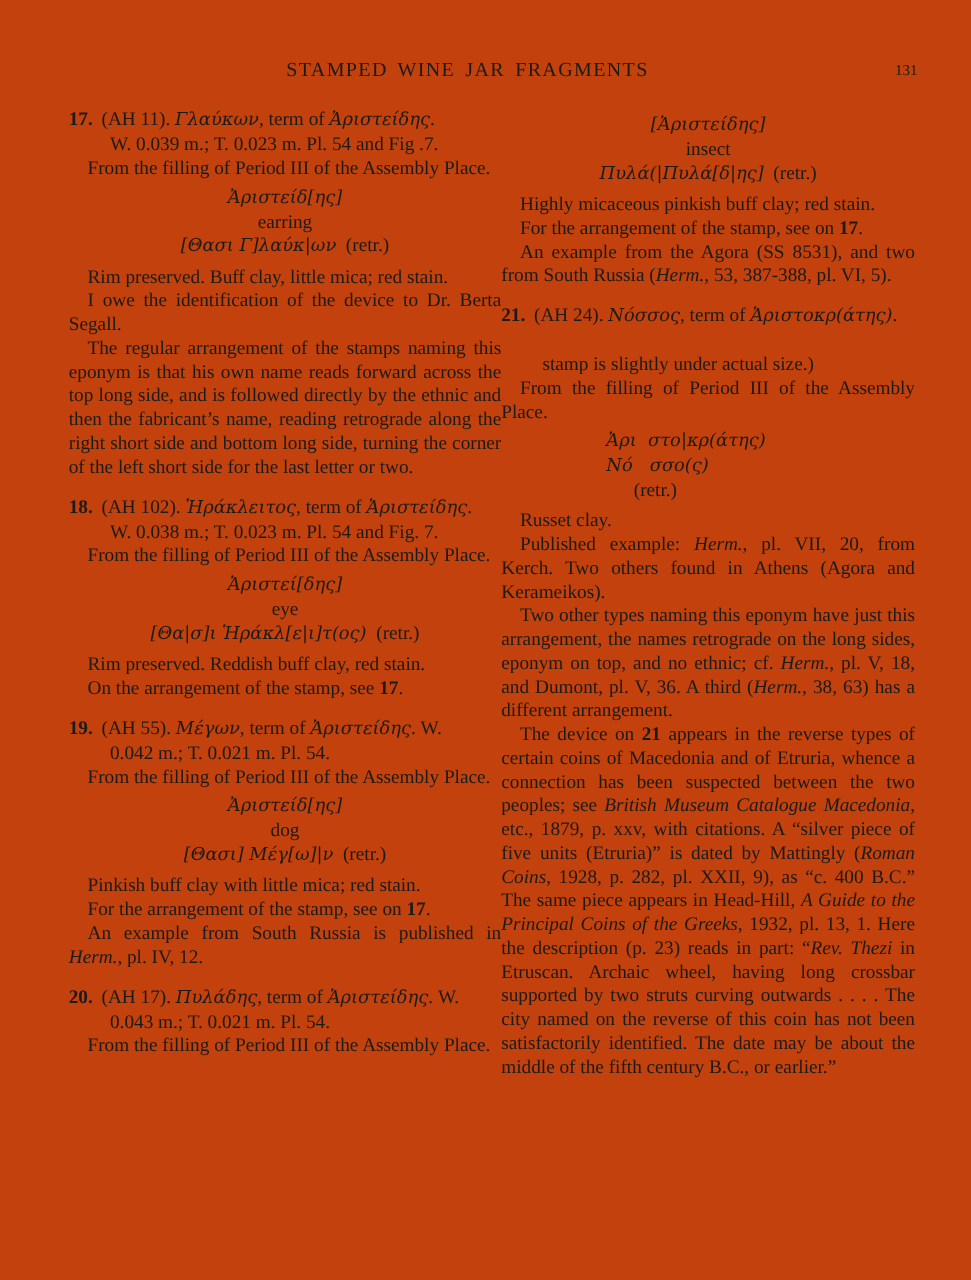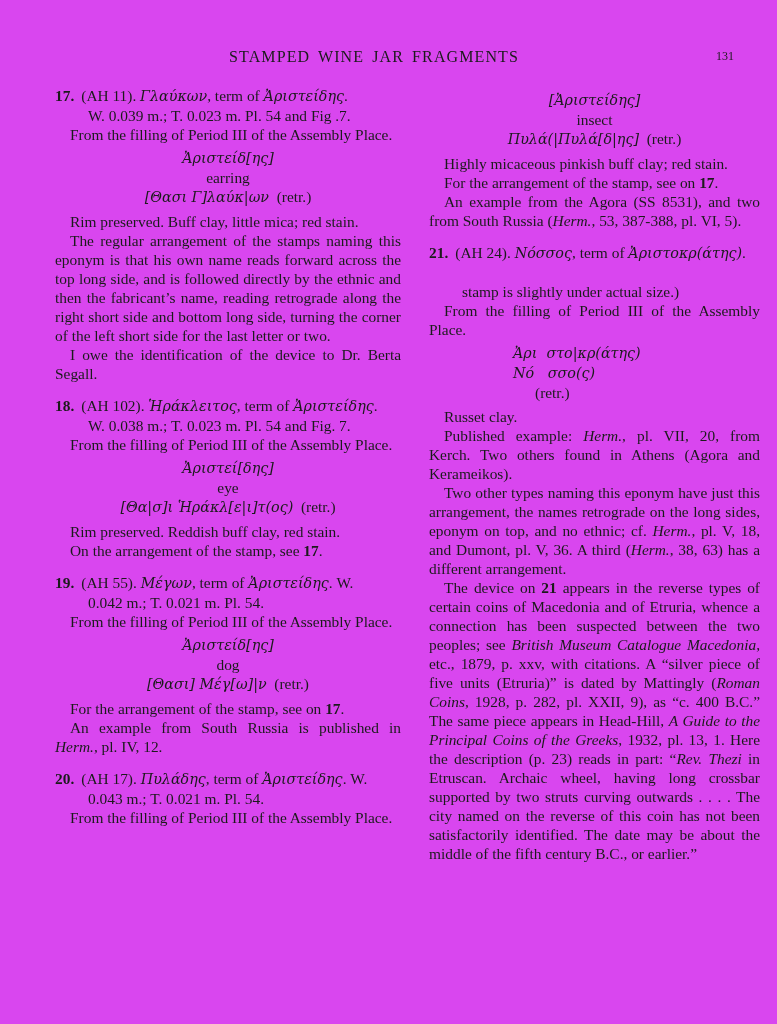--- a/index.html
+++ b/index.html
@@ -6,42 +6,42 @@
   body{
     width:777px;height:1024px;
     background:#ffffff;
     font-family:"Liberation Serif","DejaVu Serif",serif;
     color:#1b1b1b;
     -webkit-font-smoothing:antialiased;
   }
   .page{
     position:relative;
     width:777px;height:1024px;
-    background:#d946ef;
+    background:#c2410c;
     overflow:hidden;
     font-size:15.4px;
     line-height:19px;
   }
   
   .running-head{
     position:absolute;top:47px;left:0;right:0;height:22px;
   }
   .running-title{
     position:absolute;left:374px;transform:translateX(-50%);
     font-size:16px;letter-spacing:1.1px;word-spacing:3px;
     white-space:nowrap;
   }
   .running-pageno{
     position:absolute;right:43px;top:0;
     font-size:12px;
   }
   
   .columns{
     position:absolute;top:86px;left:55px;
-    display:flex;gap:28px;
+    display:flex;gap:0;
   }
   .col{width:346px;}
   .col.right{width:331px;}
   p{margin:0;text-indent:15px;text-align:justify;}
   .entry{margin-top:0;}
   .entry + .entry{margin-top:13px;}
   .entry-head{
     margin:0;
     padding-left:33px;text-indent:-33px;
     text-align:left;
@@ -83,22 +83,22 @@
 
       <div class="entry">
         <p class="entry-head"><span class="num">17.</span><span><span>(AH 11).  </span><span class="seg-g">Γλαύκων</span><span>, term of </span><span class="seg-g">Ἀριστείδης</span><span>.</span><br><span>W. 0.039 m.; T. 0.023 m.  Pl. 54 and Fig .7.</span></span></p>
         <p>From the filling of Period III of the Assembly Place.</p>
         <div class="stamp">
           <div><span class="seg-g">Ἀριστείδ[ης]</span></div>
           <div>earring</div>
           <div><span class="seg-g">[Θασι Γ]λαύκ|ων</span><span>&nbsp; (retr.)</span></div>
         </div>
         <p>Rim preserved.  Buff clay, little mica; red stain.</p>
+        <p>I owe the identification of the device to Dr. Berta Segall.</p>
         <p>The regular arrangement of the stamps naming this eponym is that his own name reads forward across the top long side, and is followed directly by the ethnic and then the fabricant’s name, reading retrograde along the right short side and bottom long side, turning the corner of the left short side for the last letter or two.</p>
-        <p>I owe the identification of the device to Dr. Berta Segall.</p>
       </div>
 
       <div class="entry">
         <p class="entry-head"><span class="num">18.</span><span><span>(AH 102).  </span><span class="seg-g">Ἡράκλειτος</span><span>, term of </span><span class="seg-g">Ἀριστείδης</span><span>.</span><br><span>W. 0.038 m.; T. 0.023 m.  Pl. 54 and Fig. 7.</span></span></p>
         <p>From the filling of Period III of the Assembly Place.</p>
         <div class="stamp">
           <div><span class="seg-g">Ἀριστεί[δης]</span></div>
           <div>eye</div>
           <div><span class="seg-g">[Θα|σ]ι Ἡράκλ[ε|ι]τ(ος)</span><span>&nbsp; (retr.)</span></div>
         </div>
@@ -107,20 +107,21 @@
       </div>
 
       <div class="entry">
         <p class="entry-head"><span class="num">19.</span><span><span>(AH 55).  </span><span class="seg-g">Μέγων</span><span>, term of </span><span class="seg-g">Ἀριστείδης</span><span>.  W.</span><br><span>0.042 m.; T. 0.021 m.  Pl. 54.</span></span></p>
         <p>From the filling of Period III of the Assembly Place.</p>
         <div class="stamp">
           <div><span class="seg-g">Ἀριστείδ[ης]</span></div>
           <div>dog</div>
           <div><span class="seg-g">[Θασι] Μέγ[ω]|ν</span><span>&nbsp; (retr.)</span></div>
         </div>
+        <p>Pinkish buff clay with little mica; red stain.</p>
         <p><span>For the arrangement of the stamp, see on </span><span class="seg-b">17</span><span>.</span></p>
         <p><span>An example from South Russia is published in </span><span class="seg-i">Herm.</span><span>, pl. IV, 12.</span></p>
       </div>
 
       <div class="entry">
         <p class="entry-head"><span class="num">20.</span><span><span>(AH 17).  </span><span class="seg-g">Πυλάδης</span><span>, term of </span><span class="seg-g">Ἀριστείδης</span><span>.  W.</span><br><span>0.043 m.; T. 0.021 m.  Pl. 54.</span></span></p>
         <p>From the filling of Period III of the Assembly Place.</p>
       </div>
 
     </div>

